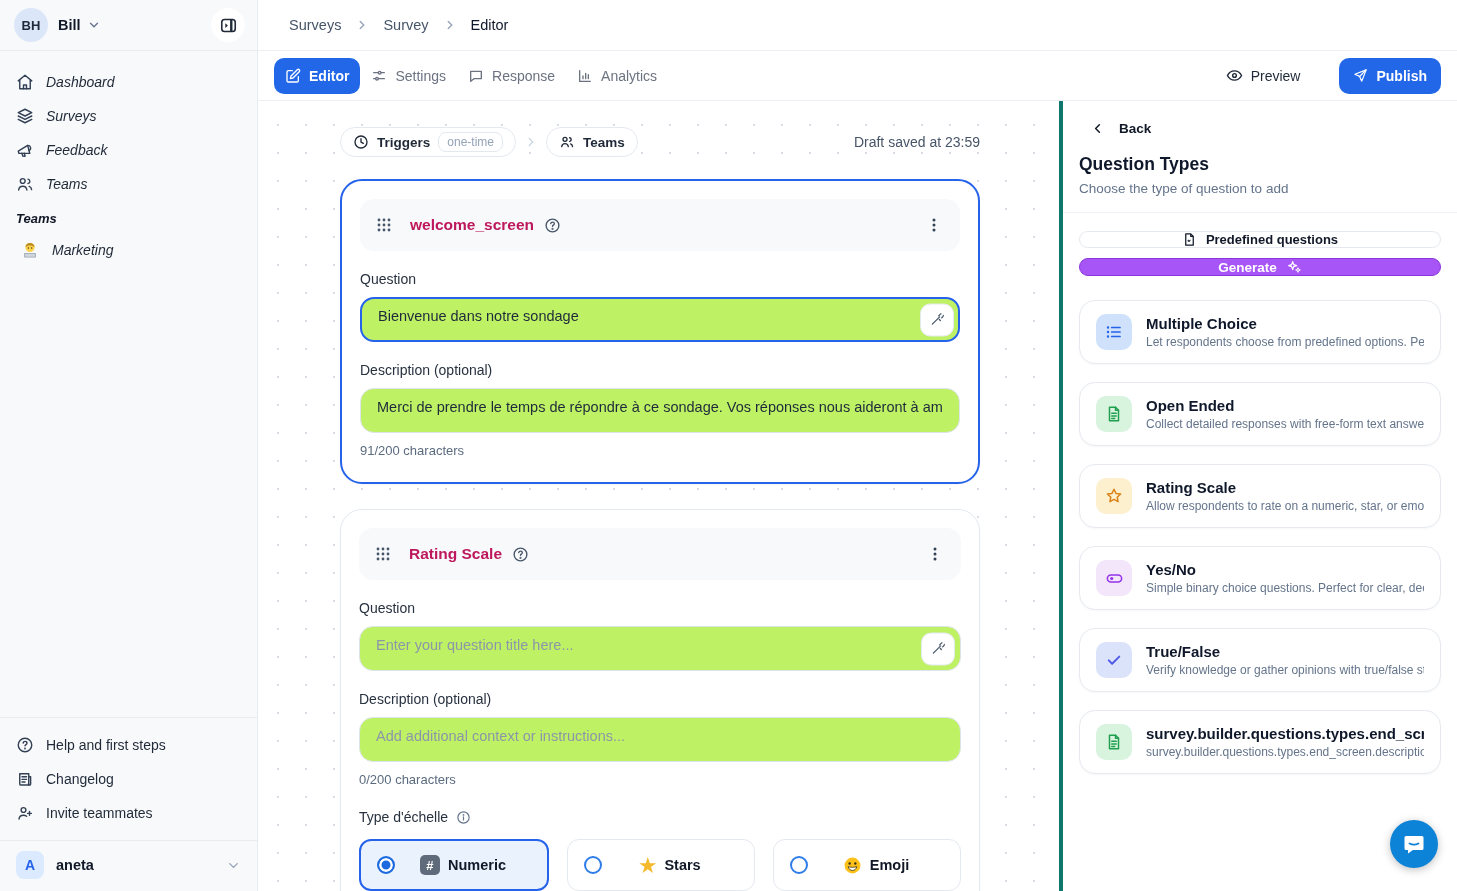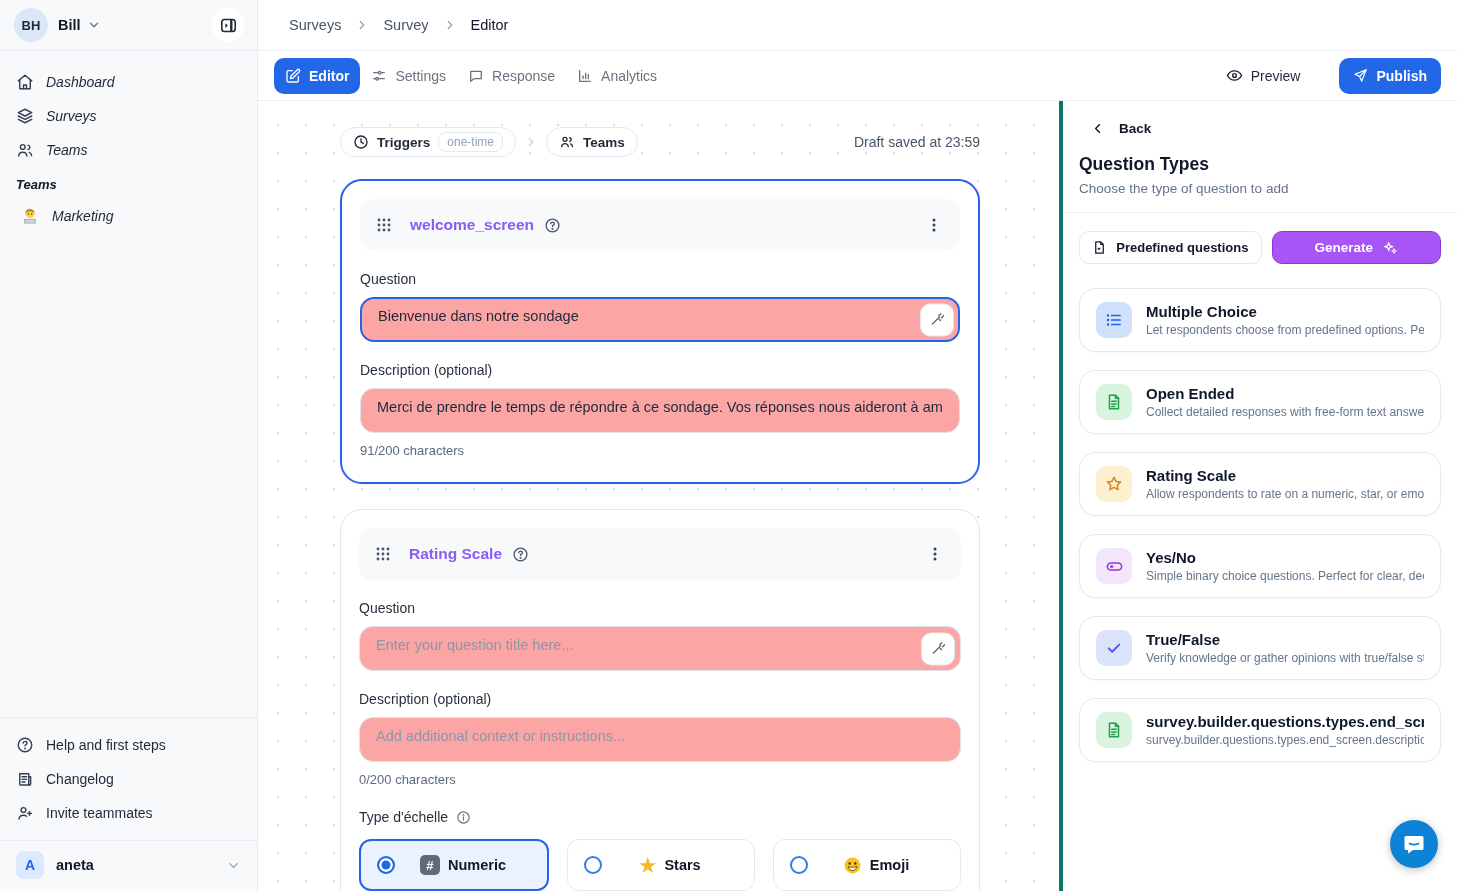--- a/index.html
+++ b/index.html
@@ -54,46 +54,46 @@
   .chips-row { display:flex; align-items:center; height:30px; margin-bottom:22px; }
   .chip { display:flex; align-items:center; gap:8px; background:#fff; border:1px solid #e4e9ef; border-radius:999px; height:30px; padding:0 12px; font-size:13.5px; font-weight:600; color:#1f2937; cursor:pointer; }
   .chip-badge { font-size:12px; font-weight:400; color:#94a3b8; border:1px solid #e4e9ef; border-radius:8px; padding:2px 8px; background:#fff; }
   .chip-sep { color:#cbd5e1; margin:0 8px; }
   .draft-status { margin-left:auto; font-size:14px; color:#475569; }
 
   .qcard { background:#fff; border:1px solid #e4e9ef; border-radius:22px; box-shadow:0 1px 2px rgba(15,23,42,.04); margin-bottom:25px; }
   .qcard.selected { border:2px solid #2563eb; }
   .qcard-header { margin:18px 18px 0; background:#f7f9fb; border-radius:14px; height:52px; display:flex; align-items:center; padding:0 14px 0 16px; }
   .grip { color:#475569; cursor:grab; }
-  .qcard-title { margin-left:18px; font-size:15.5px; font-weight:600; color:#8b5cf6; }
+  .qcard-title { margin-left:18px; font-size:15.5px; font-weight:600; color:#be185d; }
   .help-ic { margin-left:10px; color:#475569; }
   .kebab { margin-left:auto; color:#334155; cursor:pointer; width:24px; height:24px; display:flex; align-items:center; justify-content:center; }
   .qcard-body { padding:20px 18px 24px; }
   .field-label { font-size:14px; font-weight:500; color:#27313f; margin-bottom:10px; display:flex; align-items:center; gap:8px; }
   .input-wrap { position:relative; margin-bottom:20px; }
-  .text-input { width:100%; height:45px; border:1px solid #dde3ea; border-radius:14px; padding:0 52px 8px 16px; font-size:14.5px; color:#1e293b; font-family:inherit; background:#fca5a5; outline:none; white-space:nowrap; overflow:hidden; }
+  .text-input { width:100%; height:45px; border:1px solid #dde3ea; border-radius:14px; padding:0 52px 8px 16px; font-size:14.5px; color:#1e293b; font-family:inherit; background:#bef264; outline:none; white-space:nowrap; overflow:hidden; }
   .text-input.focus-blue { border:2px solid #2563eb; }
   .text-input::placeholder { color:#8c96a8; }
   .wand-btn { position:absolute; right:6px; top:50%; transform:translateY(-50%); width:34px; height:33px; background:#fff; border:1px solid #e4e9ef; border-radius:10px; display:flex; align-items:center; justify-content:center; color:#475569; cursor:pointer; }
   .char-count { font-size:13px; color:#5b6b7f; margin-top:-10px; }
   .scale-row { display:flex; gap:18px; margin-top:14px; }
   .scale-opt { flex:1; height:52px; border:1px solid #e4e9ef; border-radius:12px; background:#fff; display:flex; align-items:center; padding:0 16px; cursor:pointer; }
   .scale-opt.selected { border:2px solid #2563eb; background:#eaf2fe; }
   .radio { width:18px; height:18px; border-radius:50%; border:2px solid #2f7de8; background:#fff; flex:none; }
   .radio.checked { border:2px solid #1d6ae0; box-shadow:inset 0 0 0 2.5px #fff; background:#1d6ae0; }
   .scale-opt-label { flex:1; display:flex; align-items:center; justify-content:center; gap:8px; font-size:14.5px; font-weight:600; color:#111827; }
   .keycap { width:20px; height:20px; border-radius:5px; background:#5f6b7a; color:#fff; font-size:13px; font-weight:700; display:flex; align-items:center; justify-content:center; }
   .star-glyph { color:#f5b92d; font-size:19px; line-height:1; }
 
   
   .panel { width:398px; background:#fff; border-left:4px solid #0f766e; display:flex; flex-direction:column; padding-top:6px; }
   .back-row { display:flex; align-items:center; gap:14px; padding:14px 16px 10px 27px; font-size:13.5px; font-weight:600; color:#111827; cursor:pointer; }
   .panel-title { font-size:17.5px; font-weight:700; color:#0f172a; padding:8px 16px 0; }
   .panel-sub { font-size:13.5px; color:#64748b; padding:6px 16px 16px; border-bottom:1px solid #eef1f5; }
-  .panel-actions { display:flex; gap:10px; padding:18px 16px 6px; }
+  .panel-actions { display:flex; gap:10px; padding:18px 16px 6px;flex-direction:column; }
   .btn-predef { flex:1.08; height:33px; display:flex; align-items:center; justify-content:center; gap:9px; background:#fff; border:1px solid #e4e9ef; border-radius:10px; font-size:13px; font-weight:600; color:#111827; cursor:pointer; font-family:inherit; }
   .btn-generate { flex:1; height:33px; display:flex; align-items:center; justify-content:center; gap:9px; background:#a855f7; border:1px solid #8b35dd; border-radius:10px; font-size:13.5px; font-weight:600; color:#fff; cursor:pointer; font-family:inherit; }
   .type-list { padding:18px 16px; display:flex; flex-direction:column; gap:18px; overflow:hidden; }
   .type-card { display:flex; align-items:center; gap:14px; border:1px solid #e6eaef; border-radius:16px; background:#fff; padding:13px 16px; box-shadow:0 1px 2px rgba(15,23,42,.03); cursor:pointer; min-width:0; }
   .type-ic { width:36px; height:36px; border-radius:10px; display:flex; align-items:center; justify-content:center; }
   .tint-blue   { background:#cfe1fb; color:#2563eb; }
   .tint-green  { background:#d8f3de; color:#1ea04e; }
   .tint-amber  { background:#fdf0cf; color:#dd8216; }
   .tint-purple { background:#f3e6fb; color:#9333ea; }
   .tint-indigo { background:#dbe3fb; color:#4f5be8; }
@@ -139,20 +139,30 @@
     </div>
     <div class="sb-item">
       <span class="icon">
         <svg width="18" height="18" viewBox="0 0 24 24" fill="none" stroke="currentColor" stroke-width="1.9" stroke-linecap="round" stroke-linejoin="round">
             <path d="M12 3l9 4.5-9 4.5-9-4.5L12 3z"></path>
             <path d="M3 12l9 4.5 9-4.5"></path>
             <path d="M3 16.5L12 21l9-4.5"></path>
           </svg>
       </span>
       <span>Surveys</span>
+    </div>
+    <div class="sb-item">
+      <span class="icon">
+        <svg width="18" height="18" viewBox="0 0 24 24" fill="none" stroke="currentColor" stroke-width="1.9" stroke-linecap="round" stroke-linejoin="round" transform="rotate(-15)">
+            <path d="M3 11v3l14 4V7L3 11z"></path>
+            <path d="M17 7c2 .5 3 2 3 3.5S19 14 17 14"></path>
+            <path d="M7 15v4l3 1v-4"></path>
+          </svg>
+      </span>
+      <span>Feedback</span>
     </div>
     <div class="sb-item">
       <span class="icon">
         <svg width="18" height="18" viewBox="0 0 24 24" fill="none" stroke="currentColor" stroke-width="1.9" stroke-linecap="round" stroke-linejoin="round">
             <circle cx="9" cy="8" r="3.2"></circle>
             <path d="M3.5 20c.5-3.5 2.8-5 5.5-5s5 1.5 5.5 5"></path>
             <path d="M16 5.5c1.5.3 2.5 1.4 2.5 3S17.5 11 16 11.3"></path>
             <path d="M17.5 15.2c2 .5 3 2 3.3 4.3"></path>
           </svg>
       </span>

